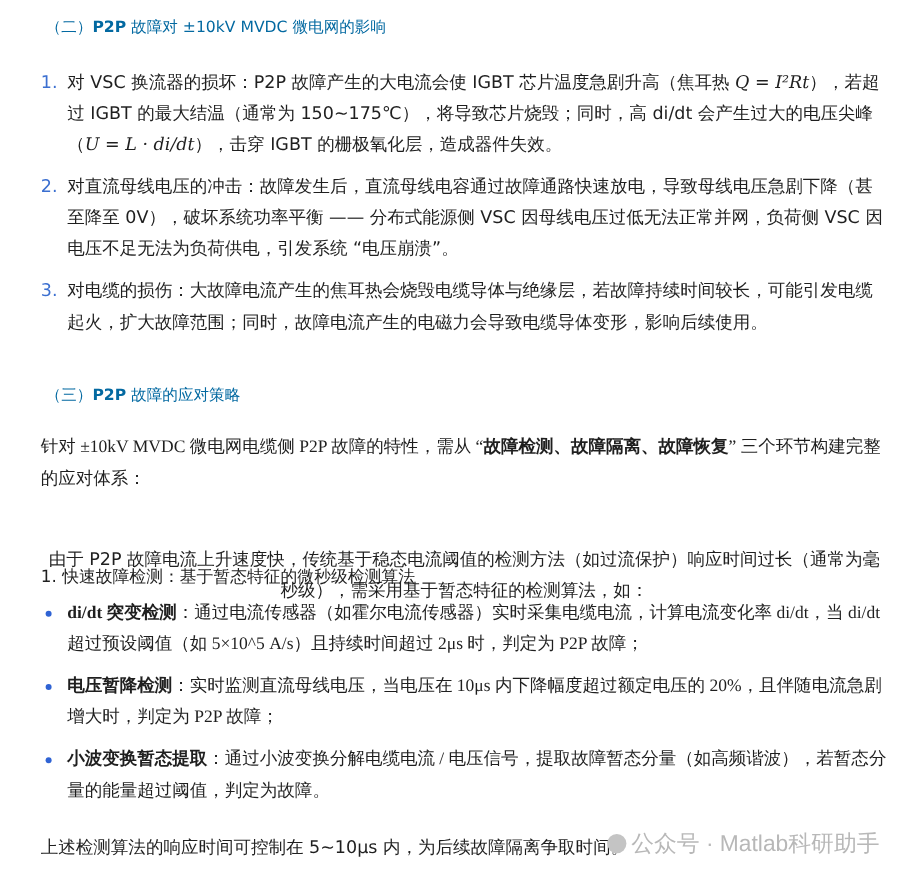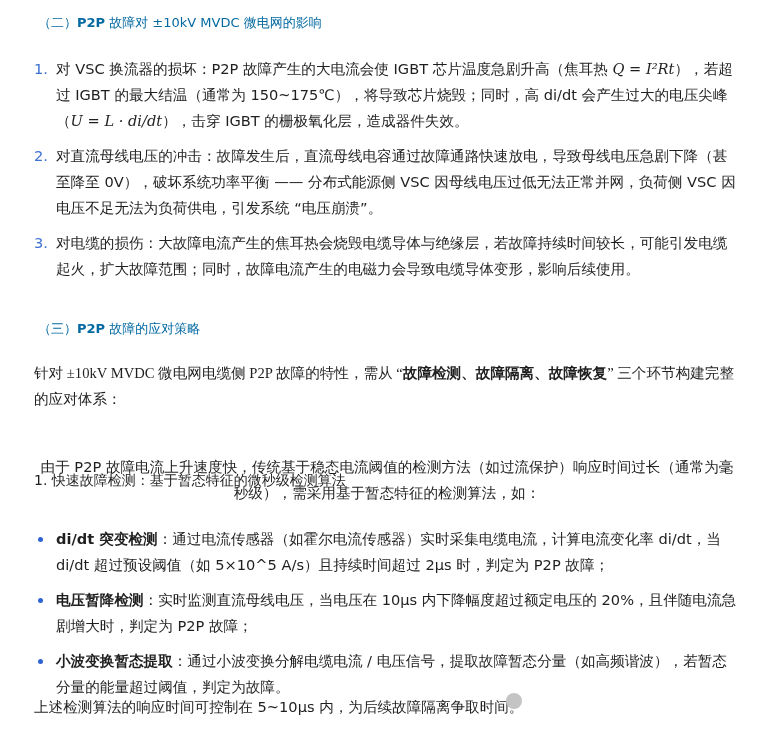--- a/index.html
+++ b/index.html
@@ -60,33 +60,33 @@
   </div>
 
   <div class="para" style="top:360px;font-family:Liberation Serif, serif;">
     <span>针对 ±10kV MVDC 微电网电缆侧 P2P 故障的特性，需从 “</span><b>故障检测、故障隔离、故障恢复</b><span>” 三个环节构建完整的应对体系：</span>
   </div>
 
   <div class="sub" style="top:436px;margin-top:36px;">1. 快速故障检测：基于暂态特征的微秒级检测算法</div>
 
   <div class="para" style="top:454px;text-align:center;">由于 P2P 故障电流上升速度快，传统基于稳态电流阈值的检测方法（如过流保护）响应时间过长（通常为毫秒级），需采用基于暂态特征的检测算法，如：</div>
 
-  <div class="ul" style="top:526px;">
+  <div class="ul" style="top:498px;font-family:Liberation Serif, serif;">
     <div class="bi">
       <span class="dot"></span>
       <b>di/dt 突变检测</b><span>：通过电流传感器（如霍尔电流传感器）实时采集电缆电流，计算电流变化率 di/dt，当 di/dt 超过预设阈值（如 5×10^5 A/s）且持续时间超过 2μs 时，判定为 P2P 故障；</span>
     </div>
     <div class="bi">
       <span class="dot"></span>
       <b>电压暂降检测</b><span>：实时监测直流母线电压，当电压在 10μs 内下降幅度超过额定电压的 20%，且伴随电流急剧增大时，判定为 P2P 故障；</span>
     </div>
     <div class="bi">
       <span class="dot"></span>
       <b>小波变换暂态提取</b><span>：通过小波变换分解电缆电流 / 电压信号，提取故障暂态分量（如高频谐波），若暂态分量的能量超过阈值，判定为故障。</span>
     </div>
   </div>
 
   <div class="para" style="top:694px;">上述检测算法的响应时间可控制在 5~10μs 内，为后续故障隔离争取时间。</div>
 
   <div class="watermark">
-    <span class="wm-icon"></span>
+    <span class="wm-icon"></span><span>公众号 · Matlab科研助手</span>
   </div>
 </div>
 
 </body></html>

